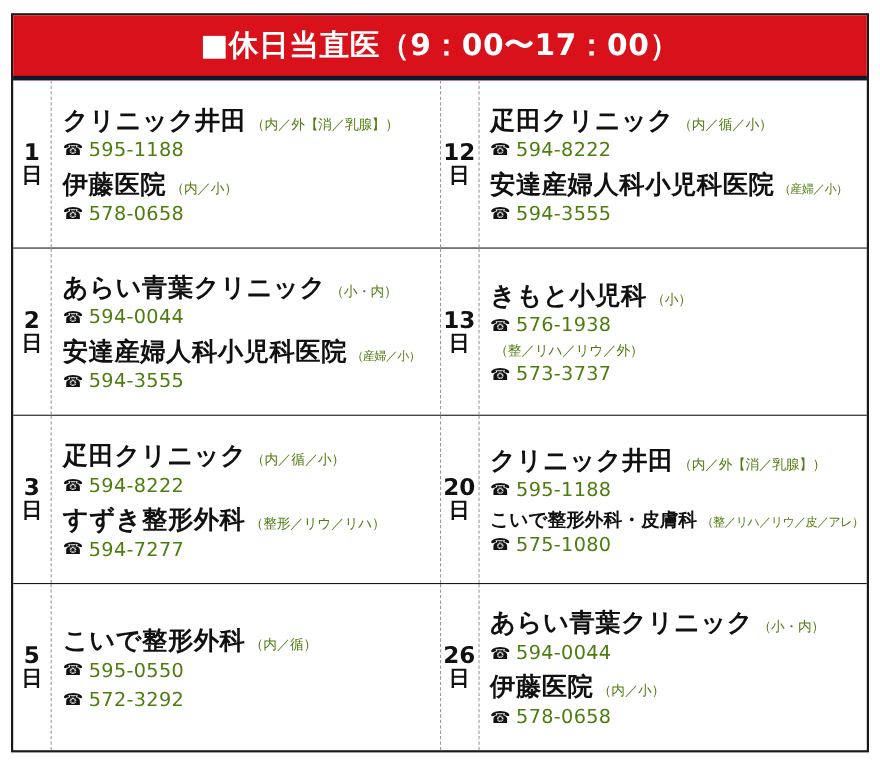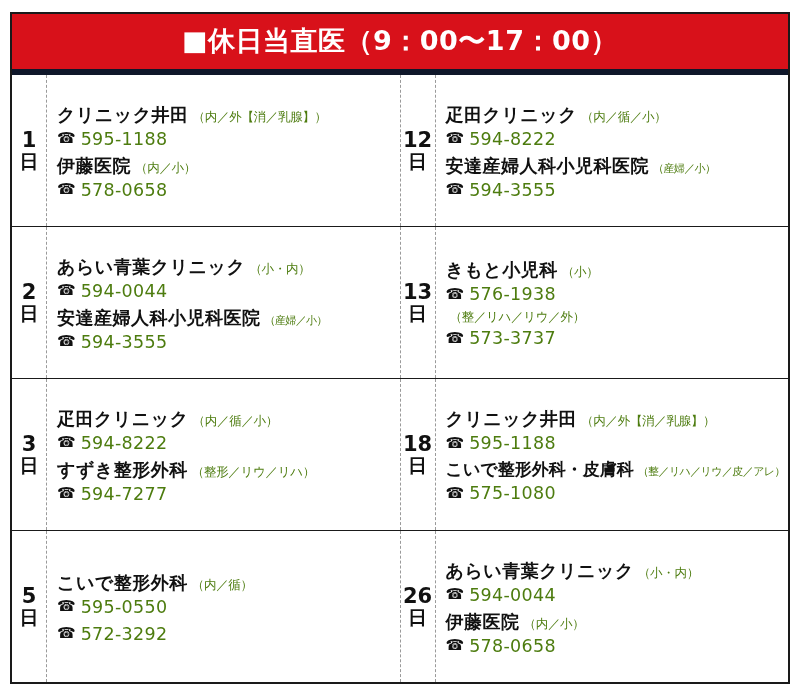--- a/index.html
+++ b/index.html
@@ -31,21 +31,21 @@
   }
   .title-bar {
     background: #d8111a;
     color: #ffffff;
     text-align: center;
     font-size: 27px;
     font-weight: bold;
     letter-spacing: 0.5px;
     padding: 9px 0 10px 0;
     font-family: "DejaVu Sans", "Liberation Sans", sans-serif;
-    border-bottom: 6px solid #0f172a;
+    border-bottom: 4px solid #0f172a;
     flex: 0 0 auto;
   }
   .grid {
     flex: 1 1 auto;
     display: flex;
     flex-direction: column;
   }
   .row {
     flex: 1 1 0;
     display: flex;
@@ -95,21 +95,21 @@
   }
   .entry {
     padding: 3px 0 2px 0;
   }
   .clinic-line {
     display: flex;
     align-items: baseline;
     white-space: nowrap;
   }
   .clinic-name {
-    font-size: 18px;
+    font-size: 23px;
     font-weight: bold;
     font-family: "DejaVu Sans", "Liberation Sans", sans-serif;
     letter-spacing: 0.5px;
   }
   .clinic-name.small {
     font-size: 17px;
     letter-spacing: 0;
   }
   .spec {
     font-size: 12.5px;
@@ -289,21 +289,21 @@
               </div>
               <div class="tel-line">
                 <span class="tel-icon">☎</span>
                 <span class="tel-num">594-7277</span>
               </div>
             </div>
           </div>
         </div>
         <div class="cell right">
           <div class="daybox">
-            <span class="num">18</span>
+            <span class="num">20</span>
             <span class="nichi">日</span>
           </div>
           <div class="entries">
             <div class="entry">
               <div class="clinic-line">
                 <span class="clinic-name">クリニック井田</span>
                 <span class="spec">（内／外【消／乳腺】）</span>
               </div>
               <div class="tel-line">
                 <span class="tel-icon">☎</span>

